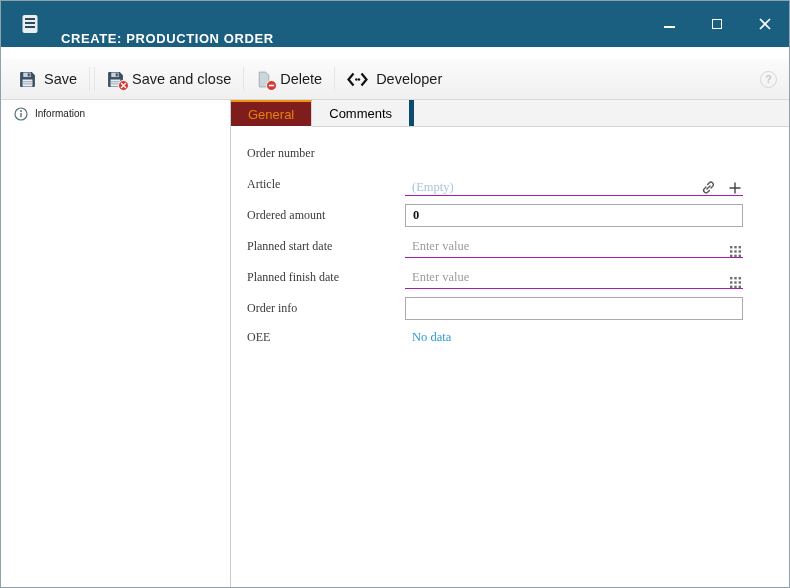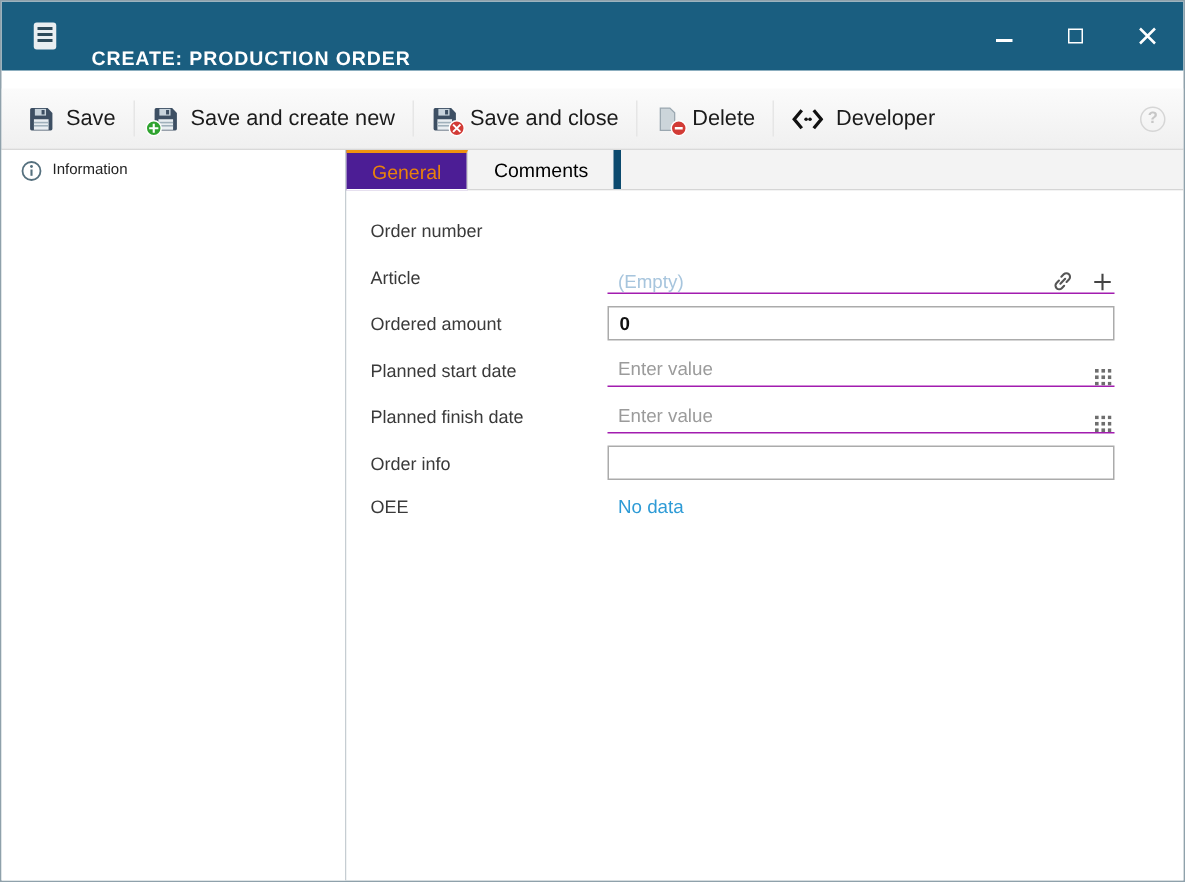--- a/index.html
+++ b/index.html
@@ -30,23 +30,23 @@
   .help{margin-left:auto;width:17px;height:17px;border-radius:50%;border:1.5px solid #d6d6d6;color:#c7c7c7;display:flex;align-items:center;justify-content:center;font-size:11px;font-weight:bold;cursor:pointer;}
   
   .body{flex:1;display:flex;min-height:0;}
   .sidebar{flex:0 0 230px;border-right:1px solid #c6cdd2;display:flex;flex-direction:column;background:#fff;}
   .side-tabs{flex:0 0 27px;display:flex;background:#f3f3f3;}
   .side-tab{flex:1;background:#fff;display:flex;align-items:center;gap:7px;padding:0 13px;font-size:10px;color:#222;cursor:pointer;}
   .side-panel{flex:1;background:#fff;}
   .content{flex:1;display:flex;flex-direction:column;min-width:0;}
   .tabs{flex:0 0 27px;display:flex;background:#f3f3f3;border-bottom:1px solid #d5d5d5;}
   .tab{padding:0 17px;display:flex;align-items:center;font-size:13px;color:#000000;border-right:5px solid #0c4a6e;cursor:pointer;}
-  .tab.active{background:#4c1d95;color:#E8820C;border-top:2px solid #F0930F;border-right:1px solid #d5d5d5;margin-bottom:-1px;border-bottom:1px solid #fff;}
-  
-  .form{padding:11px 46px 4px 16px;background:#fff;flex:1;}
+  .tab.active{background:#7f1d1d;color:#E8820C;border-top:2px solid #F0930F;border-right:1px solid #d5d5d5;margin-bottom:-1px;border-bottom:1px solid #fff;}
+  
+  .form{padding:11px 46px 4px 16px;background:#fff;flex:1;font-family:Liberation Serif, serif;}
   .row{display:flex;align-items:center;min-height:31px;}
   .row.short{min-height:27px;}
   .lbl{flex:0 0 158px;font-size:12px;color:#3a3a3a;}
   .field{flex:1;display:flex;align-items:center;min-width:0;}
   .input{width:100%;height:23px;border:1px solid #ababab;padding:0 7px;font-size:12.5px;font-family:inherit;color:#111;background:#fff;outline:none;}
   .input.focused{border-color:#E87E04;}
   .input.bold{font-weight:700;}
   .underline{width:100%;height:23px;border-bottom:1px solid #a21caf;display:flex;align-items:flex-end;}
   .empty-text{flex:1;color:#A7C5DD;font-size:12.5px;padding-left:7px;}
   .field-icons{display:flex;align-items:center;gap:13px;padding-right:2px;}
@@ -97,38 +97,20 @@
           <rect x="3.4" y="8" width="9.2" height="6.6" fill="#e9eef2"></rect>
           <rect x="3.4" y="9.6" width="9.2" height="1" fill="#9fb0bb"></rect>
           <rect x="3.4" y="11.6" width="9.2" height="1" fill="#9fb0bb"></rect>
         </svg>
       </span>
       <span>Save</span>
     </button>
 
     <span class="sep"></span>
 
-    <button class="tb-btn">
-      <span class="icon-wrap">
-        <svg width="17" height="17" viewBox="0 0 16 16">
-          <path d="M1 2 a1 1 0 0 1 1-1 h10 l3 3 v10 a1 1 0 0 1 -1 1 h-12 a1 1 0 0 1 -1-1 z" fill="#3d4f63"></path>
-          <rect x="4" y="1.5" width="7" height="4.2" fill="#c7d3dc"></rect>
-          <rect x="8.2" y="2.2" width="1.9" height="2.8" fill="#3d4f63"></rect>
-          <rect x="3.4" y="8" width="9.2" height="6.6" fill="#e9eef2"></rect>
-          <rect x="3.4" y="9.6" width="9.2" height="1" fill="#9fb0bb"></rect>
-          <rect x="3.4" y="11.6" width="9.2" height="1" fill="#9fb0bb"></rect>
-        </svg>
-        <span class="badge green">
-          <svg width="7" height="7" viewBox="0 0 8 8">
-              <path d="M4 0.5 V7.5 M0.5 4 H7.5" stroke="#fff" stroke-width="1.6"></path>
-            </svg>
-        </span>
-      </span>
-      <span>Save and create new</span>
-    </button>
 
     <span class="sep"></span>
 
     <button class="tb-btn">
       <span class="icon-wrap">
         <svg width="17" height="17" viewBox="0 0 16 16">
           <path d="M1 2 a1 1 0 0 1 1-1 h10 l3 3 v10 a1 1 0 0 1 -1 1 h-12 a1 1 0 0 1 -1-1 z" fill="#3d4f63"></path>
           <rect x="4" y="1.5" width="7" height="4.2" fill="#c7d3dc"></rect>
           <rect x="8.2" y="2.2" width="1.9" height="2.8" fill="#3d4f63"></rect>
           <rect x="3.4" y="8" width="9.2" height="6.6" fill="#e9eef2"></rect>

